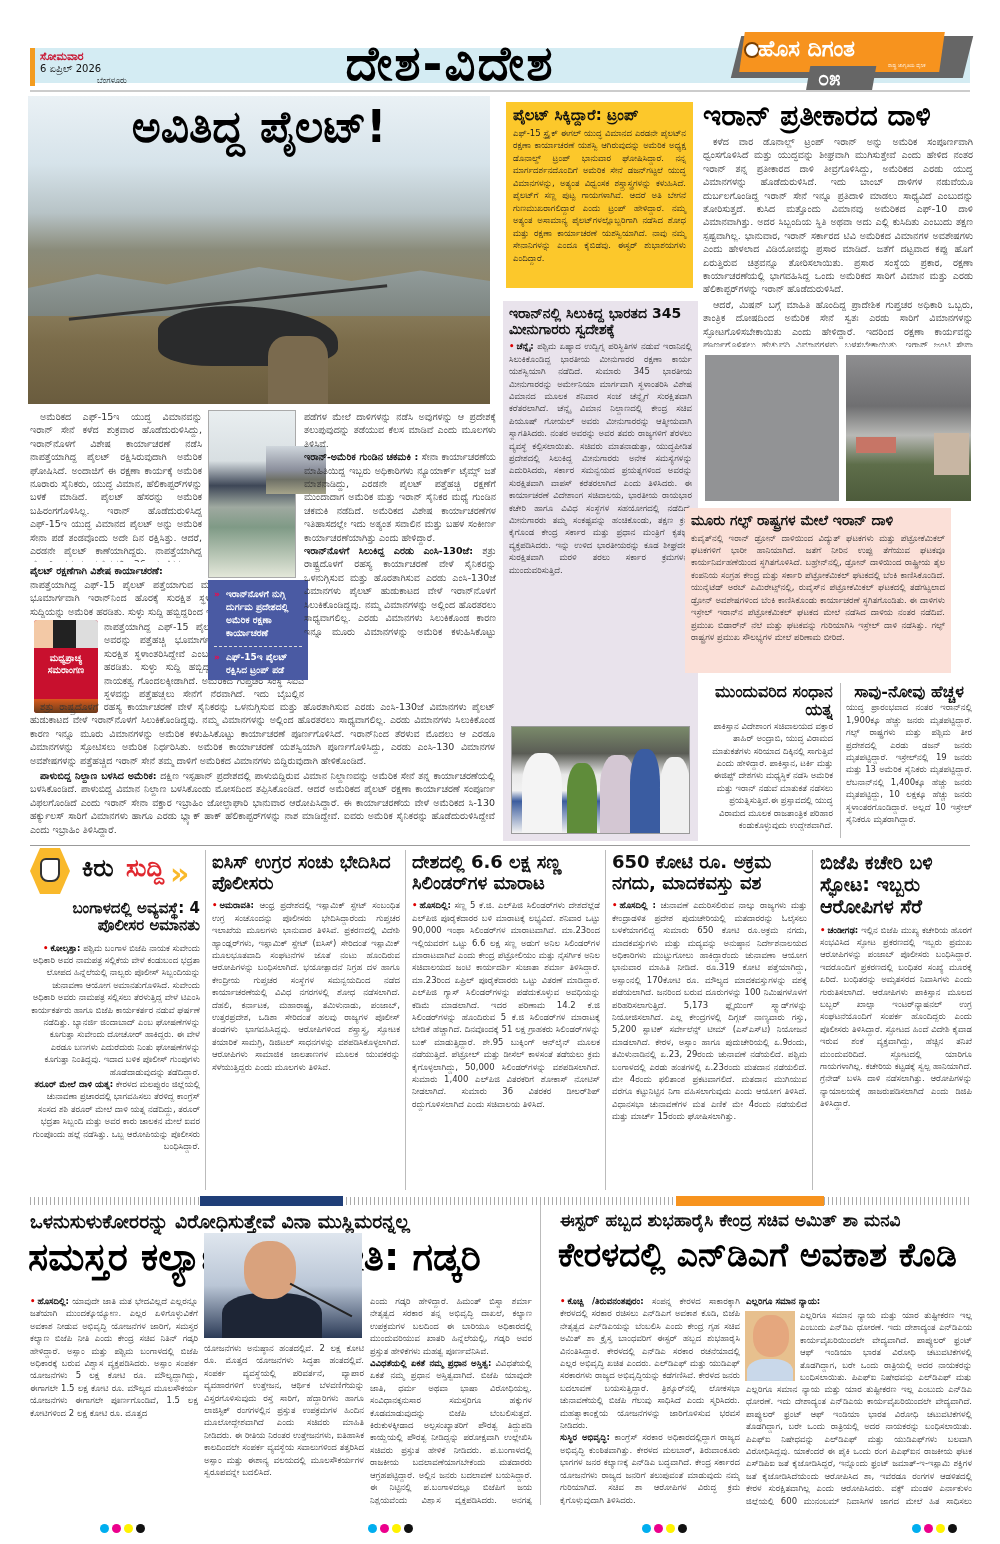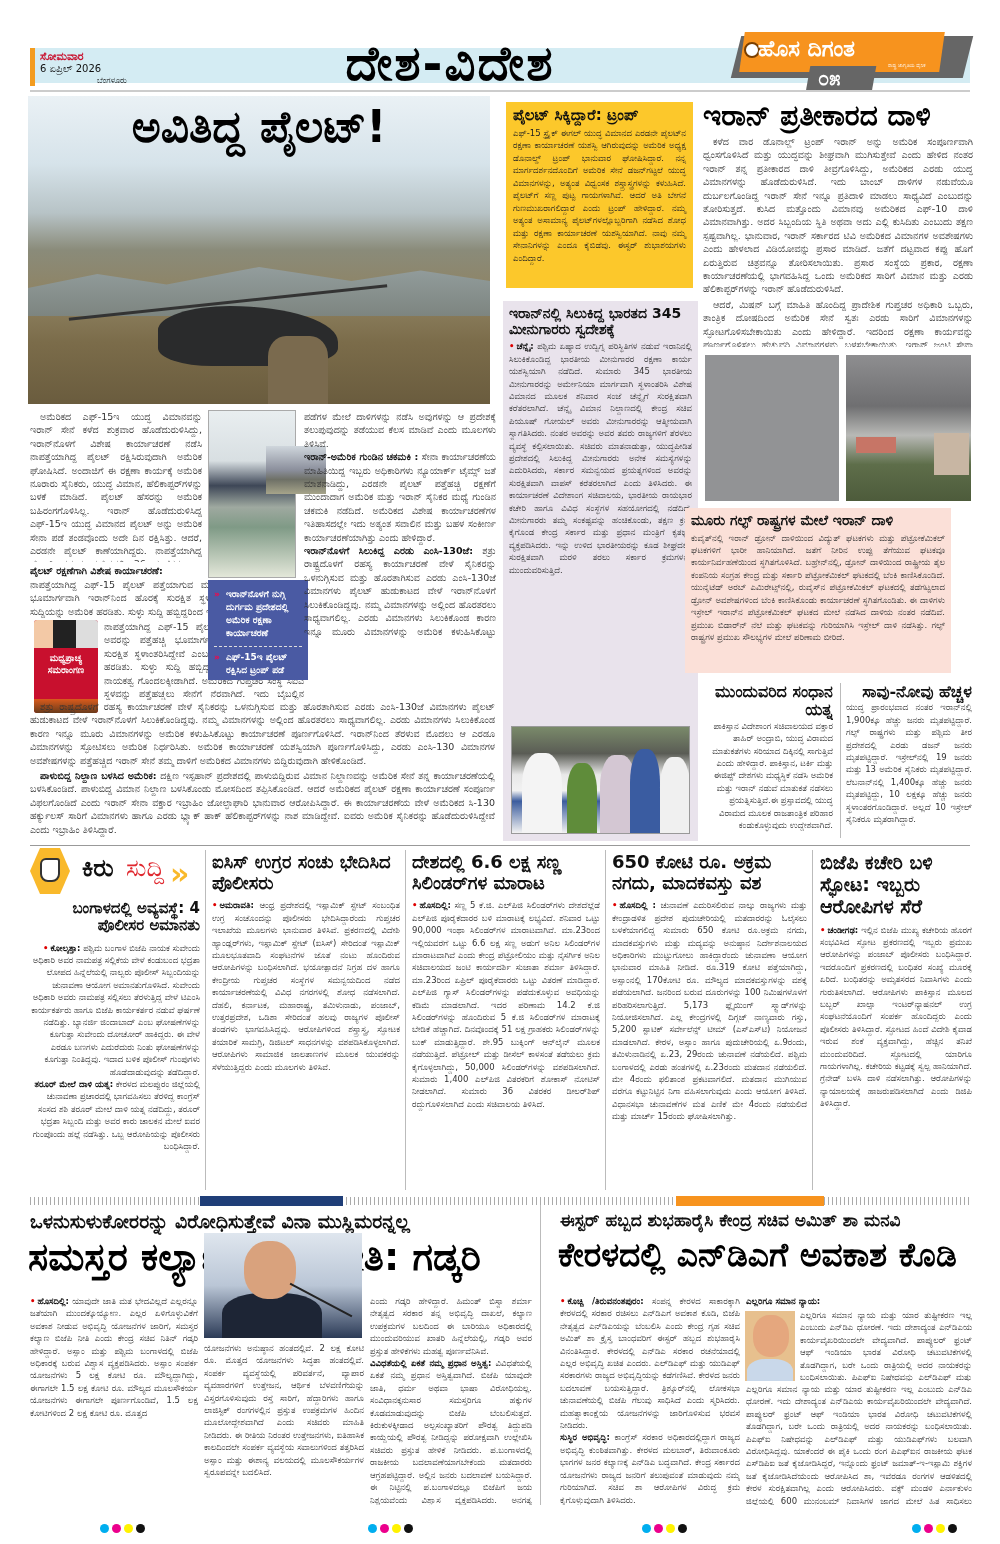--- a/index.html
+++ b/index.html
@@ -68,21 +68,21 @@
   .war-graphic .faces { height: 28px; background: linear-gradient(90deg, #f3c9a6 0 30%, #222 30% 65%, #ddd 65%); }
   .war-graphic .t { color: #fff; font-size: 9px; font-weight: bold; text-align: center; line-height: 12px; padding-top: 4px; }
   .war-graphic .fire { position: absolute; bottom: 0; left: 0; right: 0; height: 14px; background: linear-gradient(180deg, #d95b1c, #6a3b1b); }
   
   .mini-head { font-size: 16px; font-weight: bold; color: #111; line-height: 1.15; text-align: right; }
   
   .kiru-logo { position: absolute; left: 30px; top: 848px; width: 165px; height: 48px; }
   .hex { position: absolute; left: 0; top: 0; width: 40px; height: 46px; background: #f9b92b; clip-path: polygon(25% 0, 75% 0, 100% 50%, 75% 100%, 25% 100%, 0 50%); }
   .hand { position: absolute; left: 10px; top: 10px; width: 20px; height: 24px; background: #fff; border: 2px solid #333; border-radius: 6px 3px 8px 8px; }
   .kiru-a { position: absolute; left: 52px; top: 6px; font-size: 24px; font-weight: bold; color: #111; }
-  .kiru-b { position: absolute; left: 96px; top: 6px; font-size: 24px; font-weight: normal; color: #e0282f; }
+  .kiru-b { position: absolute; left: 96px; top: 6px; font-size: 24px; font-weight: bold; color: #e0282f; }
   .chev { position: absolute; top: 8px; font-size: 30px; color: #f9b92b; font-weight: bold; }
   .brief-head { font-size: 18px; font-weight: bold; color: #111; line-height: 1.15; }
   
   .rule-bar { position: absolute; height: 8px; background: repeating-linear-gradient(90deg, #aaa 0 1px, #fff 1px 4px); }
   .accent-bar { position: absolute; height: 10px; }
   .reg-dots { position: absolute; top: 1524px; display: flex; gap: 3px; }
   .reg-dots span { width: 9px; height: 9px; border-radius: 50%; display: block; }
   .gadkari-photo { position: absolute; left: 204px; top: 1233px; width: 158px; height: 105px; background: linear-gradient(180deg, #dfe6ee 0%, #bac6d6 50%, #2c3b57 100%); overflow: hidden; }
   .gadkari-photo .face { position: absolute; left: 40px; top: 8px; width: 52px; height: 58px; background: #d9a27d; border-radius: 45%; }
   .gadkari-photo .suit { position: absolute; left: 18px; top: 60px; width: 100px; height: 50px; background: #1d2535; border-radius: 40% 40% 0 0; }
@@ -195,21 +195,21 @@
   <div class="hd">ಮೂರು ಗಲ್ಫ್ ರಾಷ್ಟ್ರಗಳ ಮೇಲೆ ಇರಾನ್ ದಾಳಿ</div>
   <div class="body-text" style="height:135px; overflow:hidden;">ಕುವೈತ್‌ನಲ್ಲಿ ಇರಾನ್ ಡ್ರೋನ್ ದಾಳಿಯಿಂದ ವಿದ್ಯುತ್ ಘಟಕಗಳು ಮತ್ತು ಪೆಟ್ರೋಕೆಮಿಕಲ್ ಘಟಕಗಳಿಗೆ ಭಾರೀ ಹಾನಿಯಾಗಿದೆ. ಜತೆಗೆ ನೀರಿನ ಉಪ್ಪು ತೆಗೆಯುವ ಘಟಕವೂ ಕಾರ್ಯನಿರ್ವಹಣೆಯಿಂದ ಸ್ಥಗಿತಗೊಳಿಸಿದೆ. ಬಹ್ರೇನ್‌ನಲ್ಲಿ, ಡ್ರೋನ್ ದಾಳಿಯಿಂದ ರಾಷ್ಟ್ರೀಯ ತೈಲ ಕಂಪನಿಯ ಸಂಗ್ರಹ ಕೇಂದ್ರ ಮತ್ತು ಸರ್ಕಾರಿ ಪೆಟ್ರೋಕೆಮಿಕಲ್ ಘಟಕದಲ್ಲಿ ಬೆಂಕಿ ಕಾಣಿಸಿಕೊಂಡಿದೆ. ಯುನೈಟೆಡ್ ಅರಬ್ ಎಮಿರೇಟ್ಸ್‌ನಲ್ಲಿ, ರುವೈಸ್‌ನ ಪೆಟ್ರೋಕೆಮಿಕಲ್ ಘಟಕದಲ್ಲಿ ತಡೆಗಟ್ಟಲಾದ ಡ್ರೋನ್ ಅವಶೇಷಗಳಿಂದ ಬೆಂಕಿ ಕಾಣಿಸಿಕೊಂಡು ಕಾರ್ಯಾಚರಣೆ ಸ್ಥಗಿತಗೊಂಡಿತು. ಈ ದಾಳಿಗಳು ಇಸ್ರೇಲ್ ಇರಾನ್‌ನ ಪೆಟ್ರೋಕೆಮಿಕಲ್ ಘಟಕದ ಮೇಲೆ ನಡೆಸಿದ ದಾಳಿಯ ನಂತರ ನಡೆದಿವೆ. ಪ್ರಮುಖ ಬಿಡಾರ್‌ನ್ ನೆಲೆ ಮತ್ತು ಘಟಕವನ್ನು ಗುರಿಯಾಗಿಸಿ ಇಸ್ರೇಲ್ ದಾಳಿ ನಡೆಸಿತ್ತು. ಗಲ್ಫ್ ರಾಷ್ಟ್ರಗಳ ಪ್ರಮುಖ ಸೌಲಭ್ಯಗಳ ಮೇಲೆ ಪರಿಣಾಮ ಬೀರಿದೆ.</div>
 </div>
 
 <div class="col" style="left:705px; top:683px; width:128px; height:155px;">
   <div class="mini-head">ಮುಂದುವರಿದ ಸಂಧಾನ ಯತ್ನ</div>
   <div class="body-text" style="text-align:right; font-size:8.5px; line-height:12.4px;">ಪಾಕಿಸ್ತಾನ ವಿದೇಶಾಂಗ ಸಚಿವಾಲಯದ ವಕ್ತಾರ ತಾಹಿರ್ ಅಂದ್ರಾಬಿ, ಯುದ್ಧ ವಿರಾಮದ ಮಾತುಕತೆಗಳು ಸರಿಯಾದ ದಿಕ್ಕಿನಲ್ಲಿ ಸಾಗುತ್ತಿವೆ ಎಂದು ಹೇಳಿದ್ದಾರೆ. ಪಾಕಿಸ್ತಾನ, ಟರ್ಕಿ ಮತ್ತು ಈಜಿಪ್ಟ್ ದೇಶಗಳು ಮಧ್ಯಸ್ಥಿಕೆ ನಡೆಸಿ ಅಮೆರಿಕ ಮತ್ತು ಇರಾನ್ ನಡುವೆ ಮಾತುಕತೆ ನಡೆಸಲು ಪ್ರಯತ್ನಿಸುತ್ತಿವೆ.ಈ ಪ್ರಸ್ತಾವದಲ್ಲಿ ಯುದ್ಧ ವಿರಾಮದ ಮೂಲಕ ರಾಜತಾಂತ್ರಿಕ ಪರಿಹಾರ ಕಂಡುಕೊಳ್ಳುವುದು ಉದ್ದೇಶವಾಗಿದೆ.</div>
 </div>
 <div class="vline" style="left:840px; top:683px; height:155px;"></div>
 <div class="col" style="left:846px; top:683px; width:126px; height:155px;">
-  <div class="mini-head" style="text-align:right;">ಸಾವು-ನೋವು ಹೆಚ್ಚಳ</div>
+  <div class="mini-head" style="text-align:center;">ಸಾವು-ನೋವು ಹೆಚ್ಚಳ</div>
   <div class="body-text" style="font-size:8.5px; line-height:12.4px;">ಯುದ್ಧ ಪ್ರಾರಂಭವಾದ ನಂತರ ಇರಾನ್‌ನಲ್ಲಿ 1,900ಕ್ಕೂ ಹೆಚ್ಚು ಜನರು ಮೃತಪಟ್ಟಿದ್ದಾರೆ. ಗಲ್ಫ್ ರಾಷ್ಟ್ರಗಳು ಮತ್ತು ಪಶ್ಚಿಮ ತೀರ ಪ್ರದೇಶದಲ್ಲಿ ಎರಡು ಡಜನ್ ಜನರು ಮೃತಪಟ್ಟಿದ್ದಾರೆ. ಇಸ್ರೇಲ್‌ನಲ್ಲಿ 19 ಜನರು ಮತ್ತು 13 ಅಮೆರಿಕ ಸೈನಿಕರು ಮೃತಪಟ್ಟಿದ್ದಾರೆ. ಲೆಬನಾನ್‌ನಲ್ಲಿ 1,400ಕ್ಕೂ ಹೆಚ್ಚು ಜನರು ಮೃತಪಟ್ಟಿದ್ದು, 10 ಲಕ್ಷಕ್ಕೂ ಹೆಚ್ಚು ಜನರು ಸ್ಥಳಾಂತರಗೊಂಡಿದ್ದಾರೆ. ಅಲ್ಲದೆ 10 ಇಸ್ರೇಲ್ ಸೈನಿಕರೂ ಮೃತರಾಗಿದ್ದಾರೆ.</div>
 </div>
 
 <div class="hline" style="left:30px; top:845px; width:940px; background:#999;"></div>
 
 <div class="kiru-logo">
   <div class="hex"></div>
   <div class="hand"></div>
   <div class="kiru-a">ಕಿರು</div>
   <div class="kiru-b">ಸುದ್ದಿ</div>

